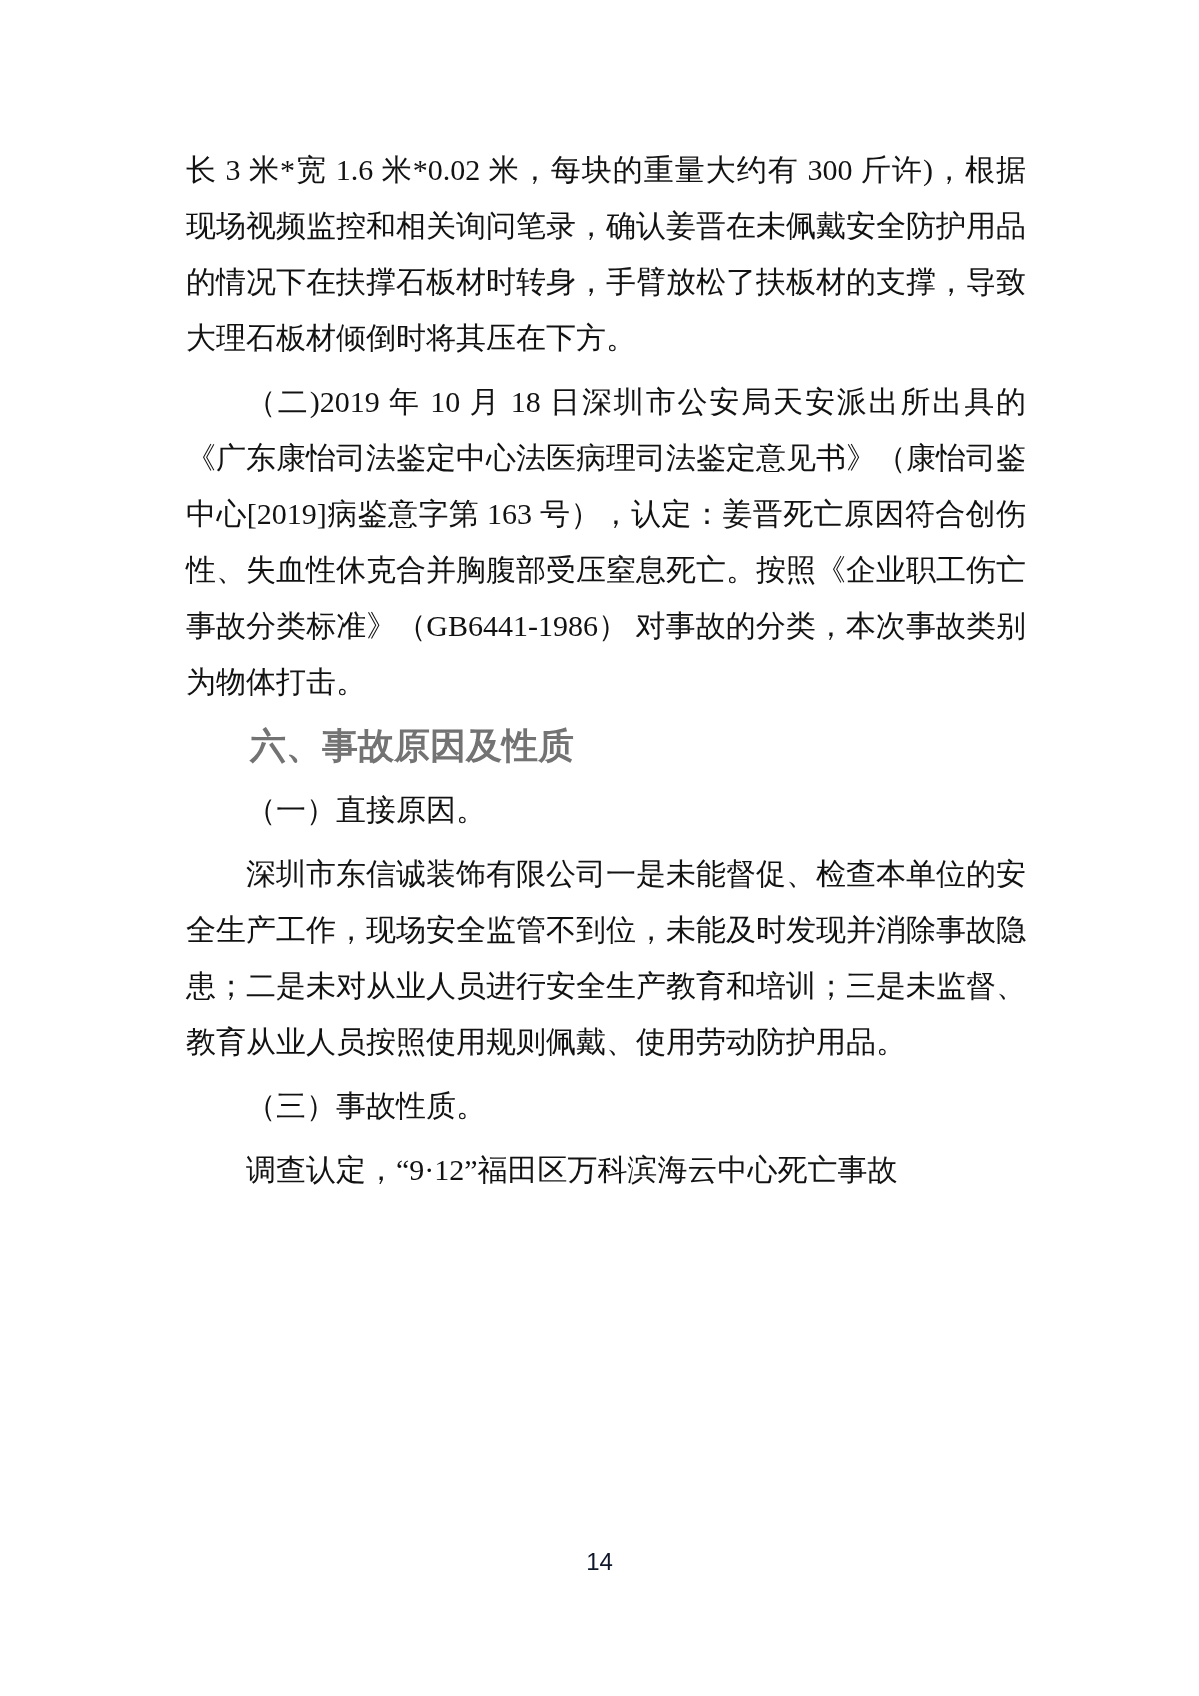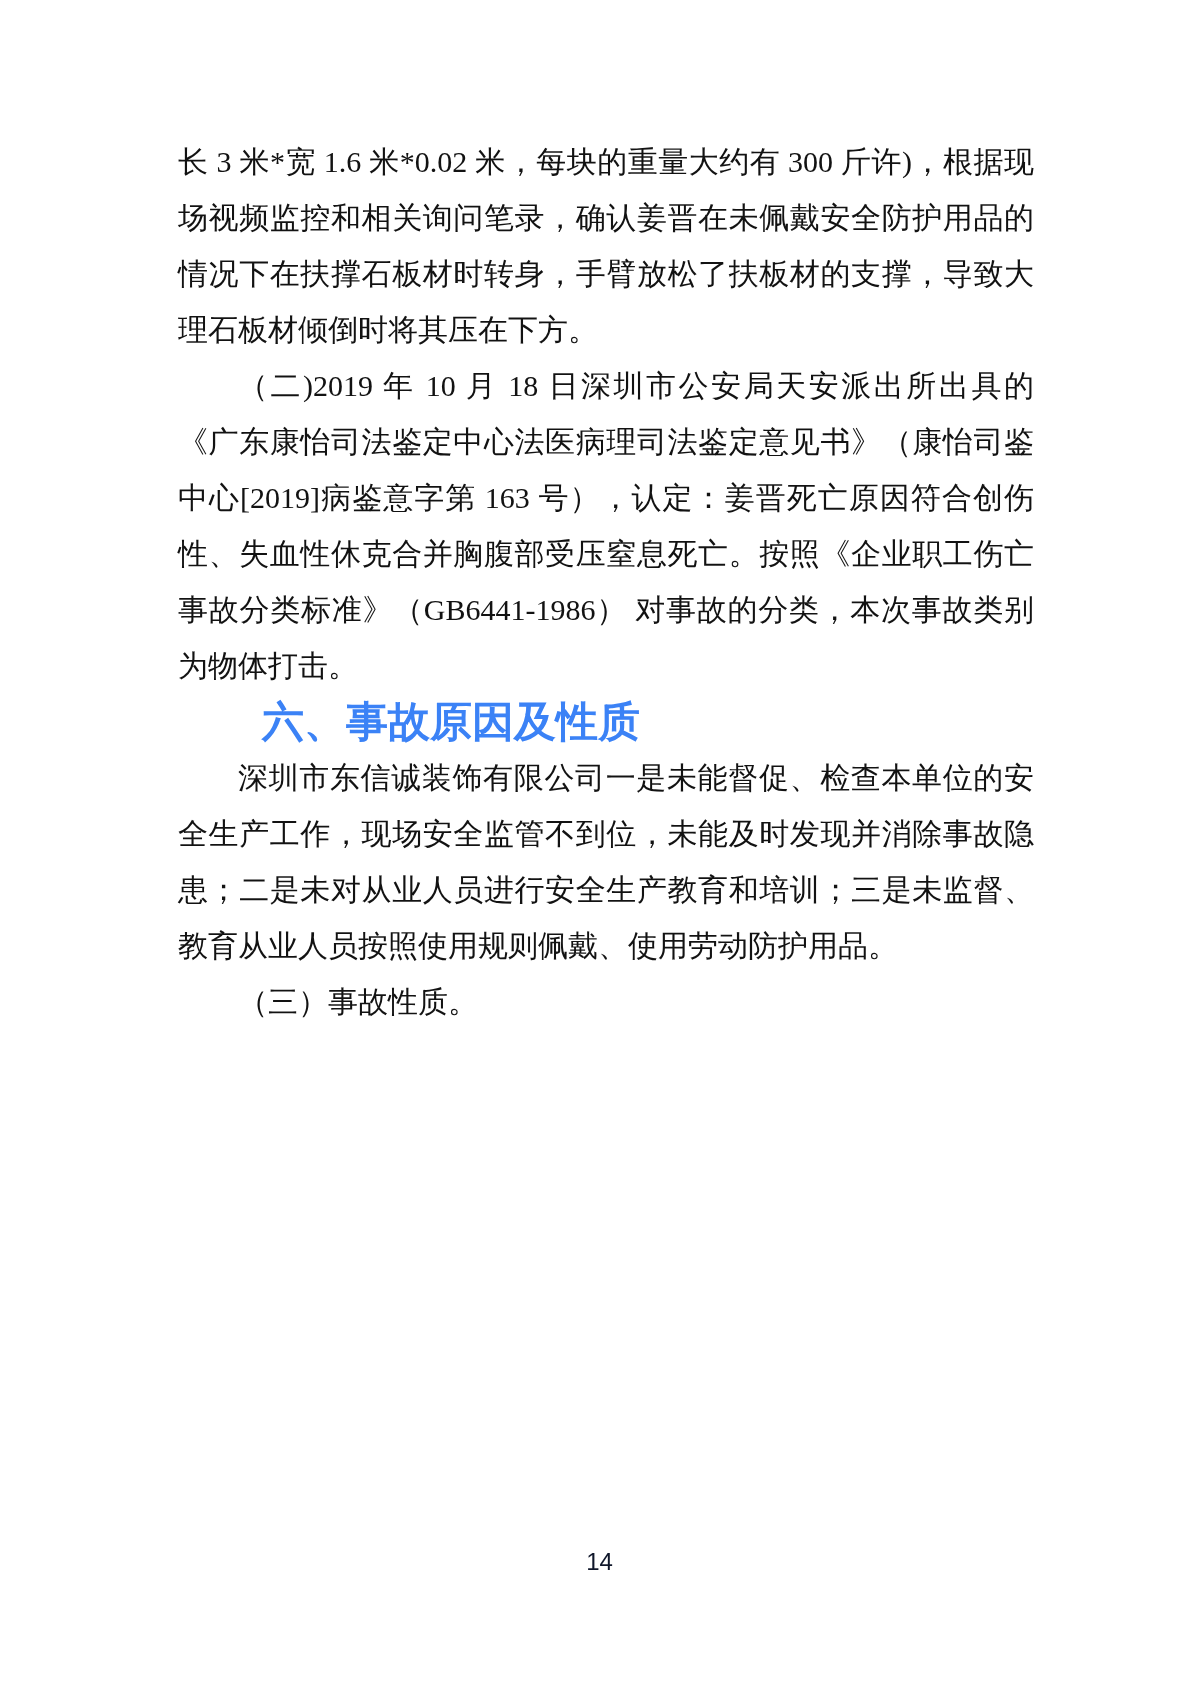--- a/index.html
+++ b/index.html
@@ -20,36 +20,36 @@
     left: 178px;
     top: 134px;
     width: 856px;
     font-family: "Liberation Serif", "DejaVu Serif", serif;
     font-size: 30px;
     line-height: 56px;
     text-align: justify;
     text-justify: inter-ideograph;
   }
   .content p {
-    margin: 0;
+    margin: 8px;
     padding: 0;
     text-indent: 2em;
   }
   .content p.no-indent {
     text-indent: 0;
   }
   .content h2.heading {
     margin: 0;
     padding: 0;
     text-indent: 2em;
     font-family: "Liberation Sans", "DejaVu Sans", sans-serif;
     font-weight: 700;
-    font-size: 42px;
+    font-size: 36px;
     line-height: 56px;
-    color: #3b82f6;
+    color: #737373;
     text-align: left;
   }
   .footer {
     position: absolute;
     left: 0;
     top: 1548px;
     width: 100%;
     text-align: center;
     font-family: "Liberation Sans", "DejaVu Sans", sans-serif;
     font-size: 24px;
@@ -57,17 +57,19 @@
   }
 </style>
 </head>
 <body>
 
 <div class="page">
   <div class="content">
     <p class="no-indent">长 3 米*宽 1.6 米*0.02 米，每块的重量大约有 300 斤许)，根据现场视频监控和相关询问笔录，确认姜晋在未佩戴安全防护用品的情况下在扶撑石板材时转身，手臂放松了扶板材的支撑，导致大理石板材倾倒时将其压在下方。</p>
     <p>（二)2019 年 10 月 18 日深圳市公安局天安派出所出具的《广东康怡司法鉴定中心法医病理司法鉴定意见书》（康怡司鉴中心[2019]病鉴意字第 163 号），认定：姜晋死亡原因符合创伤性、失血性休克合并胸腹部受压窒息死亡。按照《企业职工伤亡事故分类标准》（GB6441-1986） 对事故的分类，本次事故类别为物体打击。</p>
     <h2 class="heading">六、事故原因及性质</h2>
+    <p>（一）直接原因。</p>
     <p>深圳市东信诚装饰有限公司一是未能督促、检查本单位的安全生产工作，现场安全监管不到位，未能及时发现并消除事故隐患；二是未对从业人员进行安全生产教育和培训；三是未监督、教育从业人员按照使用规则佩戴、使用劳动防护用品。</p>
     <p>（三）事故性质。</p>
+    <p>调查认定，“9·12”福田区万科滨海云中心死亡事故</p>
   </div>
   <div class="footer">14</div>
 </div>
 
 </body></html>

